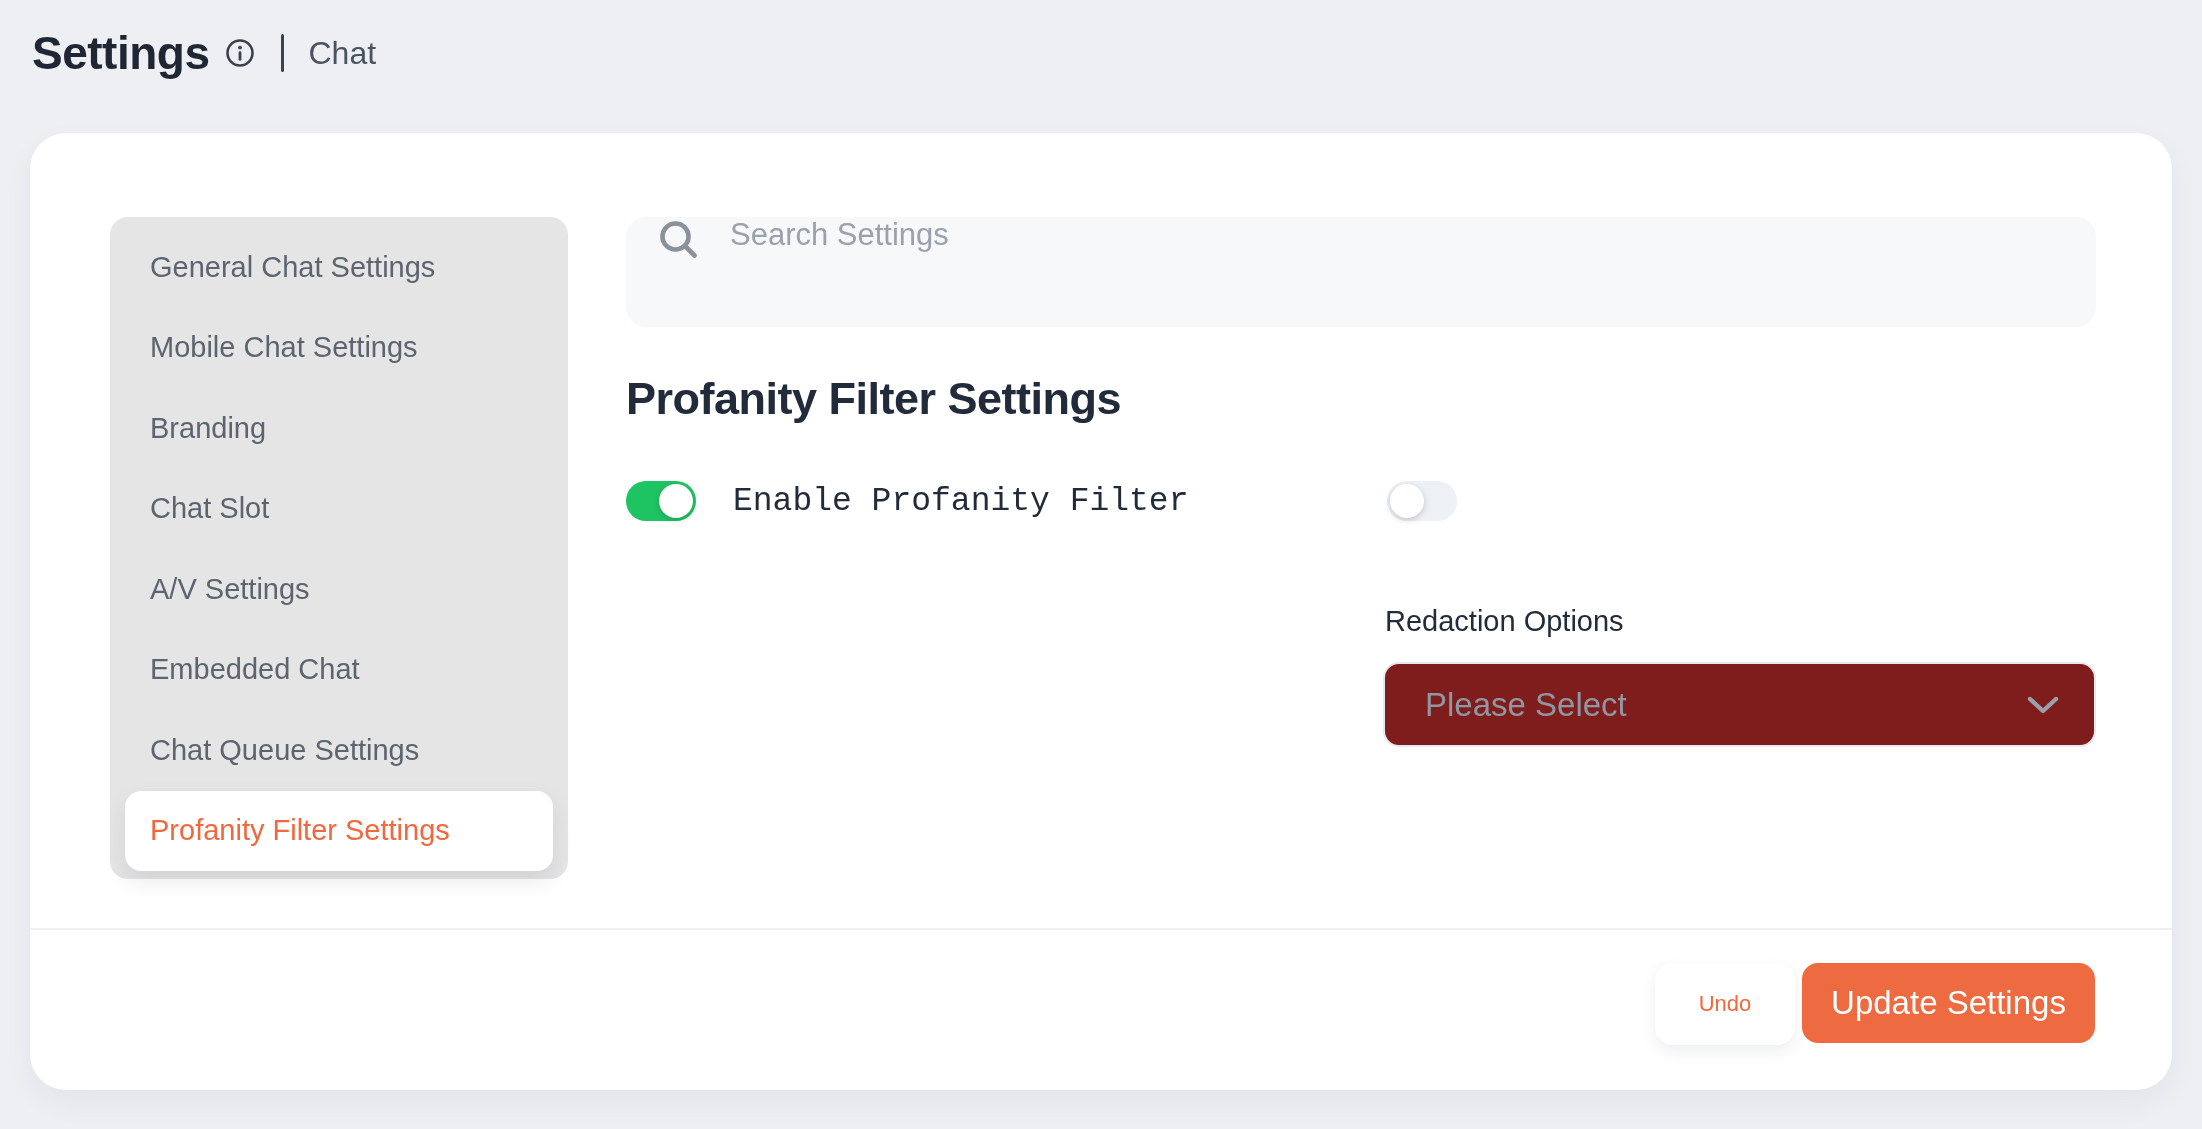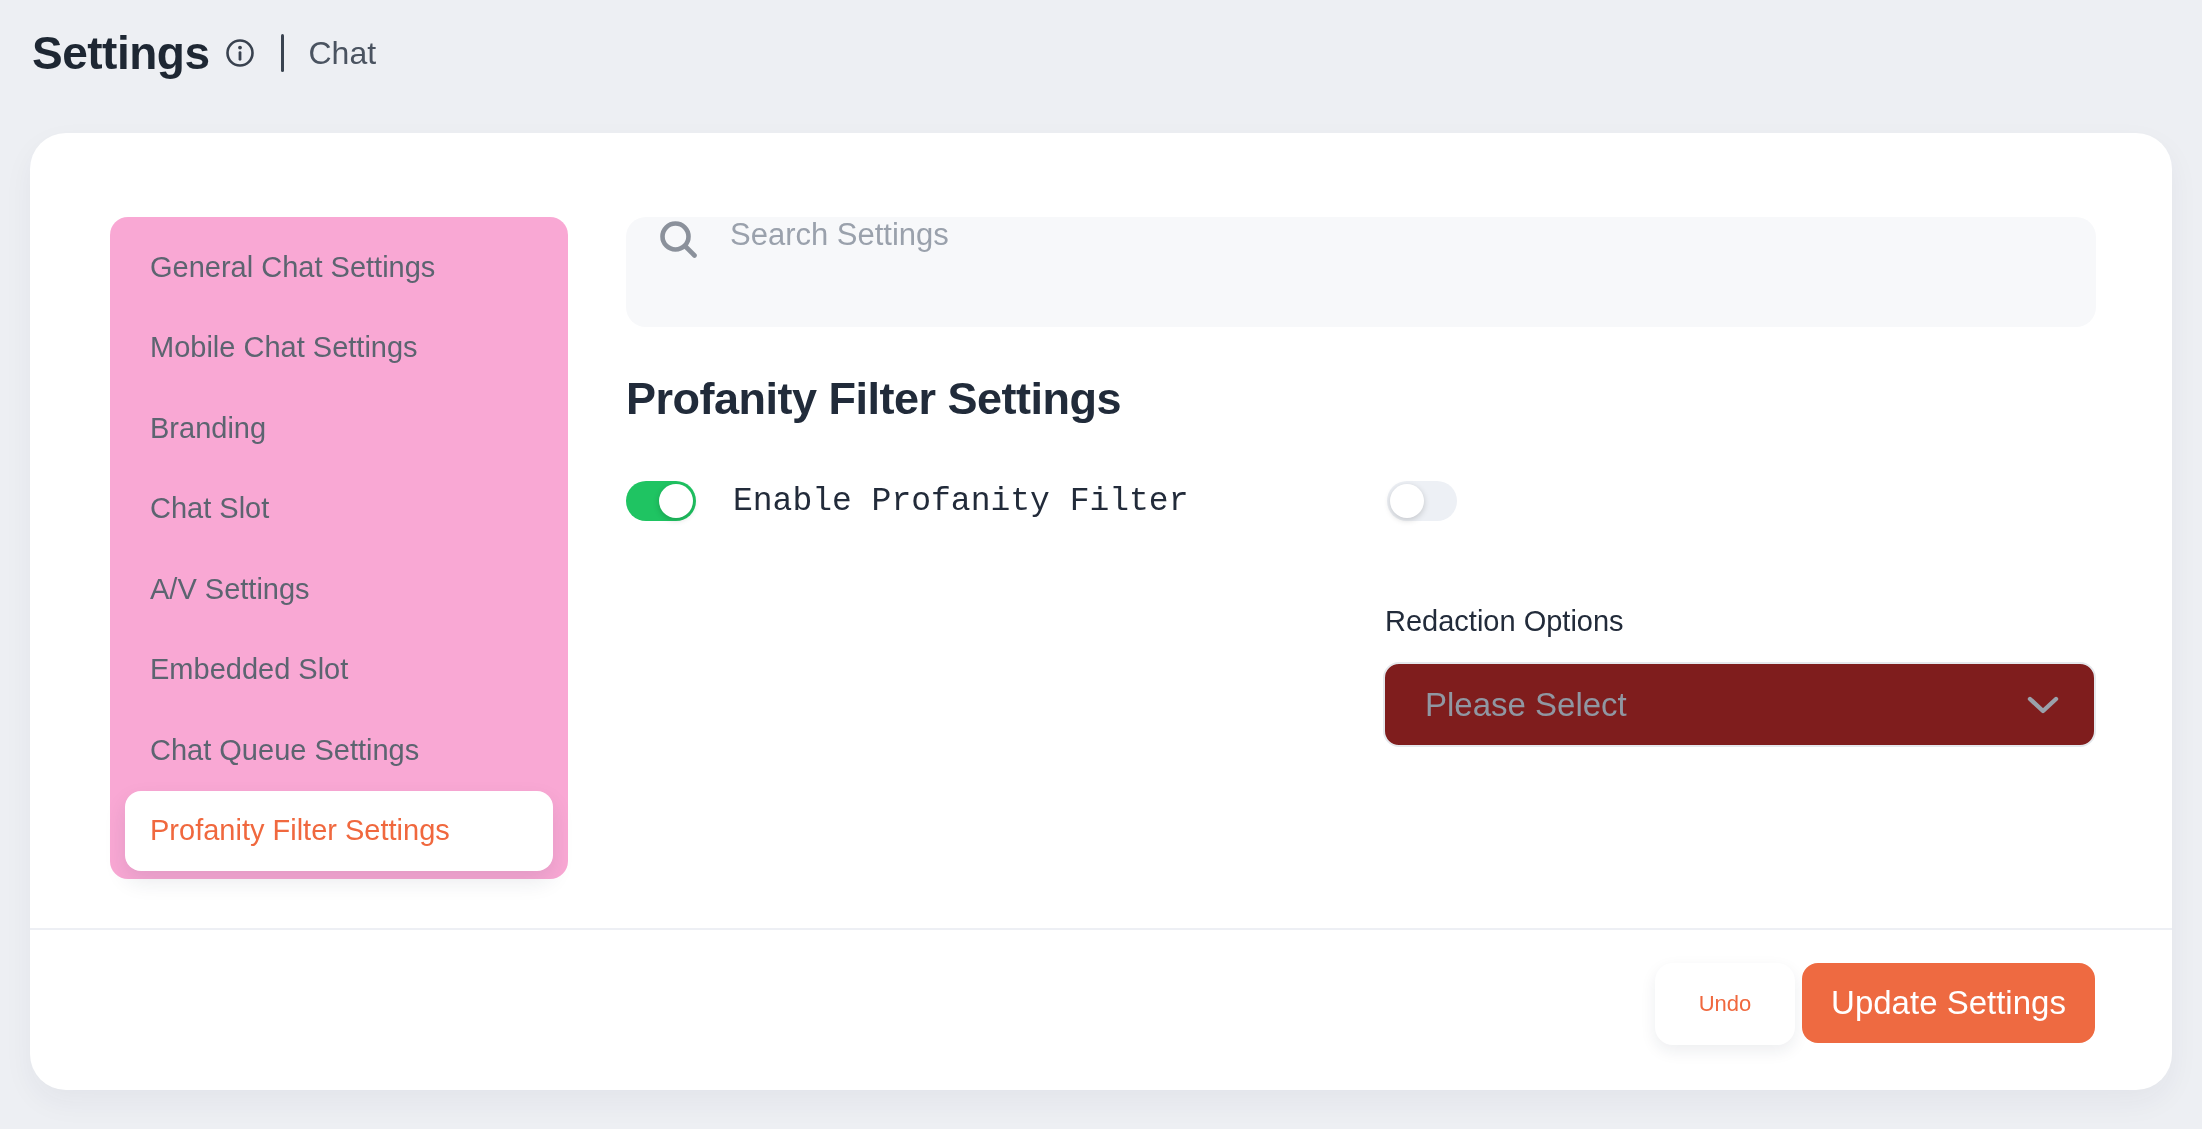--- a/index.html
+++ b/index.html
@@ -30,21 +30,21 @@
     position: absolute; left: 30px; top: 133px;
     width: 2142px; height: 957px;
     background: #FFFFFF; border-radius: 36px;
     box-shadow: 0 12px 30px rgba(30,40,70,0.05);
   }
 
   
   .sidebar {
     position: absolute; left: 80px; top: 84px;
     width: 458px; height: 662px;
-    background: #f9a8d4; border-radius: 18px;
+    background: #e5e5e5; border-radius: 18px;
     padding: 10px 0;
   }
   .side-item {
     height: 80.5px; display: flex; align-items: center;
     padding-left: 40px; font-size: 29px; color: #5C6470;
     cursor: pointer; white-space: nowrap;
   }
   .side-item.active {
     margin: 0 15px; padding-left: 25px;
     background: #FFFFFF; border-radius: 16px;
@@ -146,21 +146,21 @@
 </div>
 
 <div class="card">
 
   <div class="sidebar">
     <div class="side-item">General Chat Settings</div>
     <div class="side-item">Mobile Chat Settings</div>
     <div class="side-item">Branding</div>
     <div class="side-item">Chat Slot</div>
     <div class="side-item">A/V Settings</div>
-    <div class="side-item">Embedded Slot</div>
+    <div class="side-item">Embedded Chat</div>
     <div class="side-item">Chat Queue Settings</div>
     <div class="side-item active">Profanity Filter Settings</div>
   </div>
 
   <div class="search-bar">
     <span class="search-icon">
       <svg width="46" height="46" viewBox="0 0 46 46">
         <circle cx="19.5" cy="19.5" r="13" fill="none" stroke="#8B919B" stroke-width="4.6"></circle>
         <line x1="29" y1="29" x2="38.5" y2="38.5" stroke="#8B919B" stroke-width="4.6" stroke-linecap="round"></line>
       </svg>

